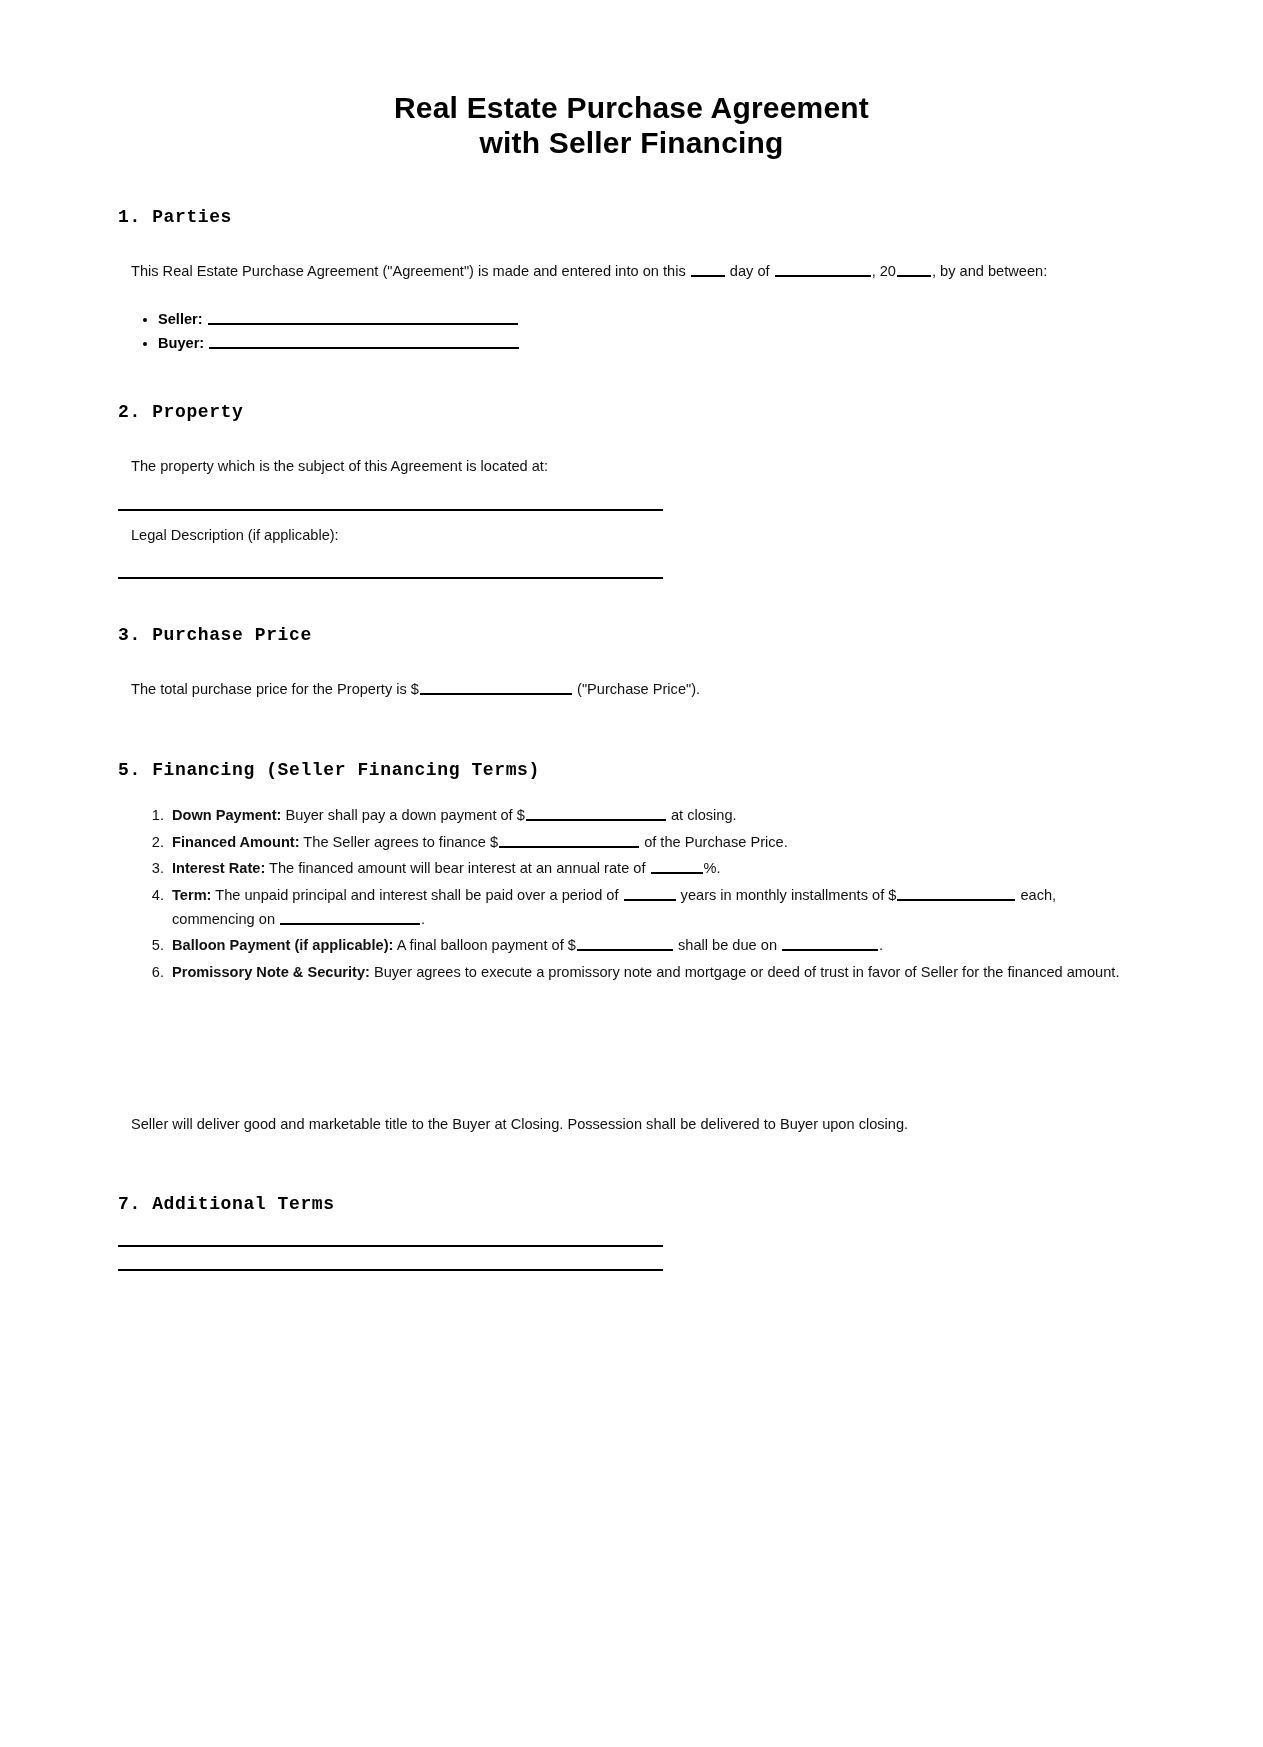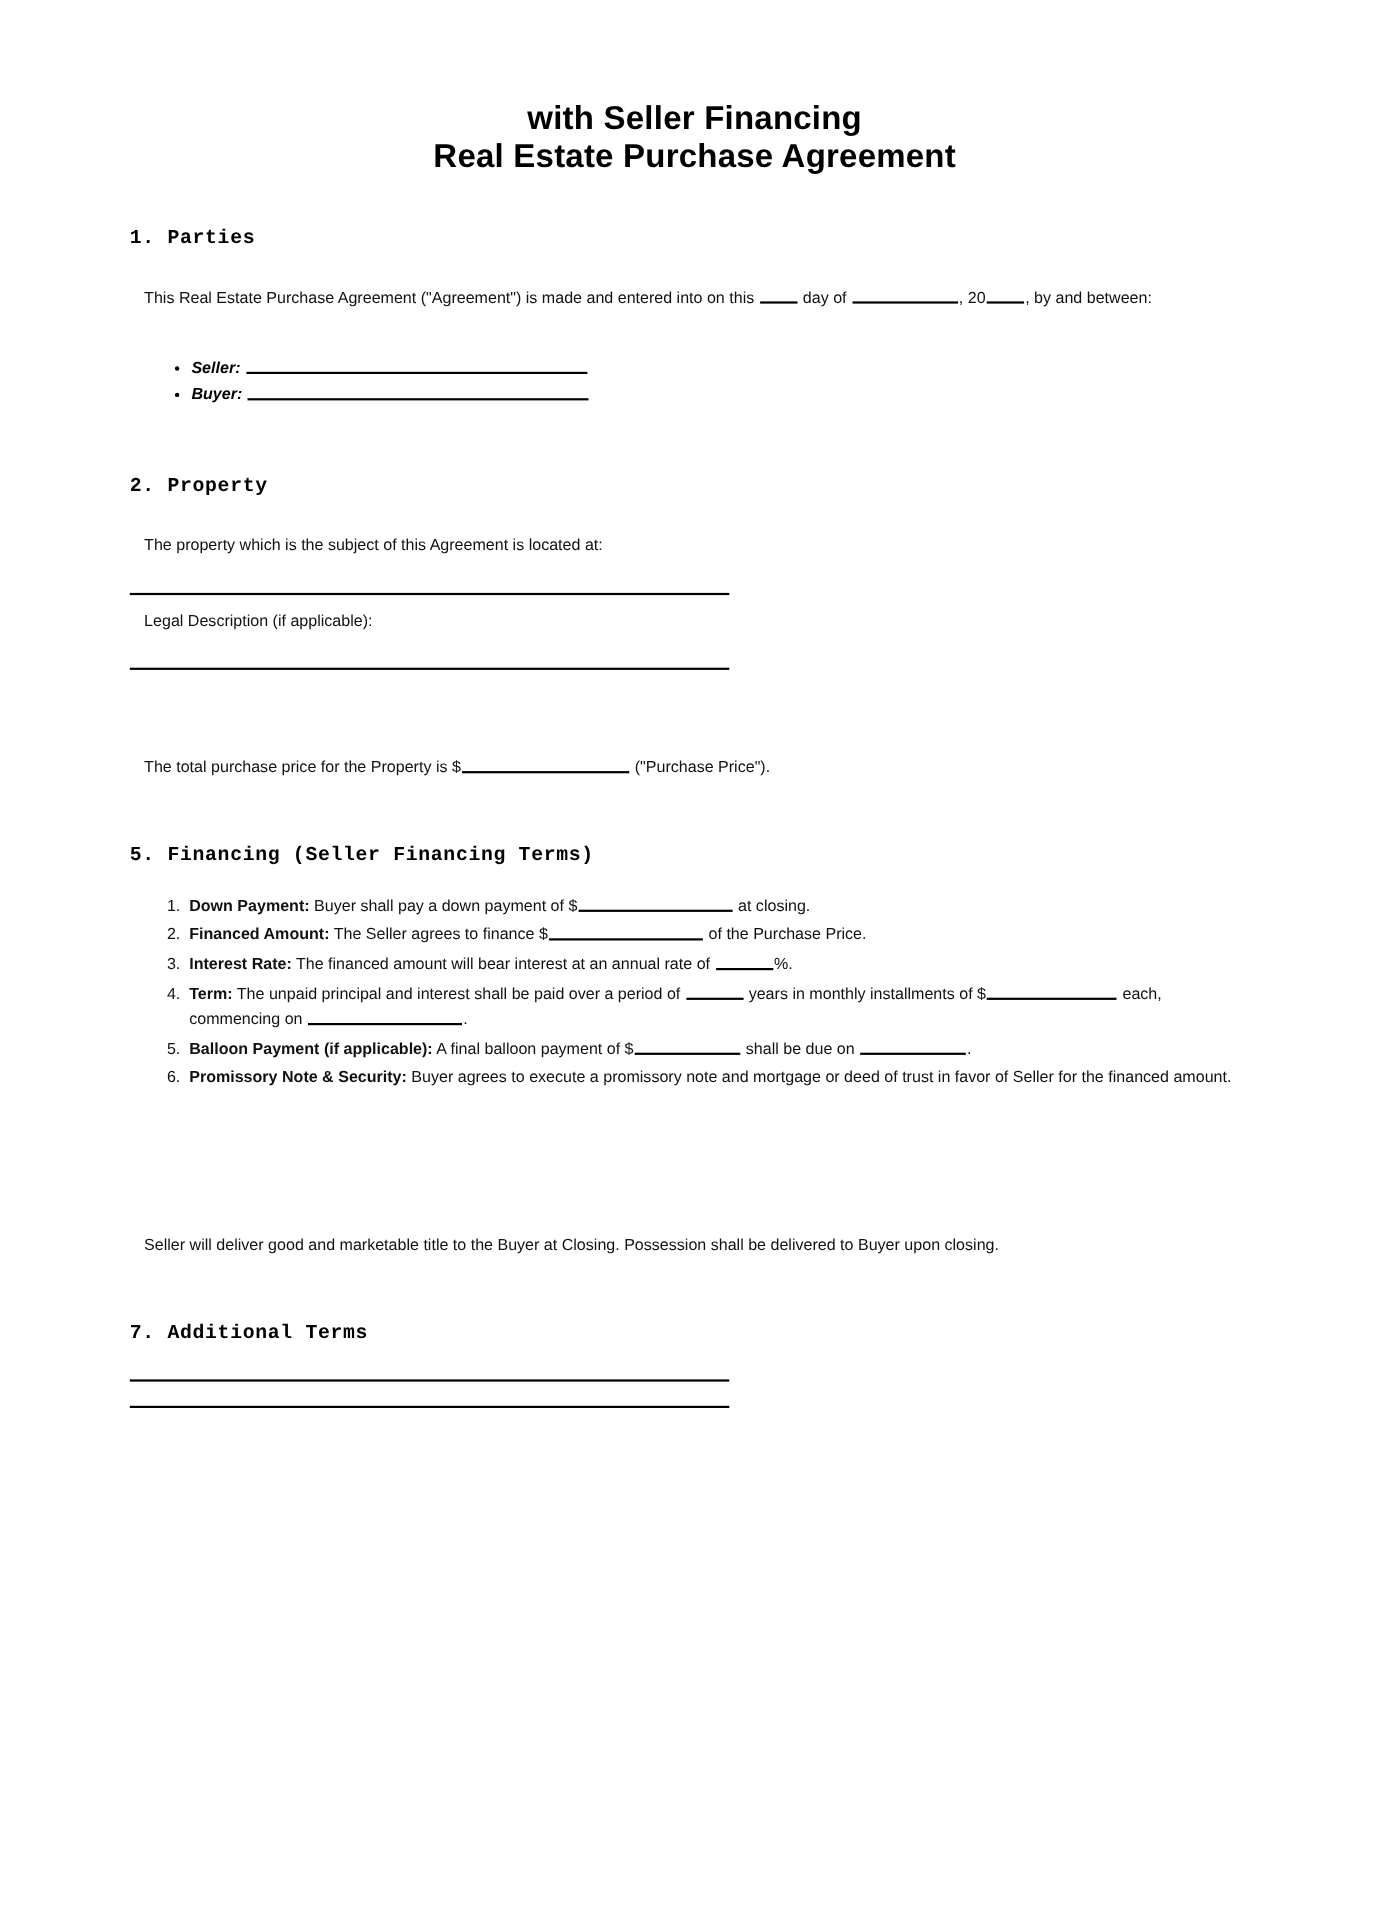--- a/index.html
+++ b/index.html
@@ -93,23 +93,22 @@
     margin: 0;
   }
   .rule.wide  { width: 545px; }
   .rule.terms { width: 545px; }
 
   .rule-row { padding-top: 18px; }
 
   
   ul.parties-list {
     list-style: disc;
-    margin: 16px;
+    margin: 0;
     padding-left: 40px;
-    font-style: italic;
   }
   ul.parties-list li {
     font-size: 14.6px;
     line-height: 1.52;
     margin: 0 0 2px 0;
   }
   ul.parties-list li b { font-weight: bold; }
   ul.parties-list .blank.party {
     width: 310px;
     border-bottom: 2.5px solid #000;
@@ -133,22 +132,22 @@
 
   
   .legal-label { padding-top: 10px; }
 </style>
 </head>
 <body>
 
 <div class="page">
 
   <div class="doc-title">
+    <span class="title-line">Real Estate Purchase Agreement</span>
     <span class="title-line">with Seller Financing</span>
-    <span class="title-line">Real Estate Purchase Agreement</span>
   </div>
 
   <div class="gap-heading"></div>
   <div class="sec">
     <h2 class="section-heading">1. Parties</h2>
     <div class="gap-after-h"></div>
     <p class="body">
       <span>This Real Estate Purchase Agreement ("Agreement") is made and entered into on this</span>
       <span class="blank xs"></span>
       <span>day of</span>
@@ -176,20 +175,21 @@
       <div class="rule wide"></div>
     </div>
     <p class="body legal-label">Legal Description (if applicable):</p>
     <div class="rule-row">
       <div class="rule wide"></div>
     </div>
   </div>
 
   <div class="gap-heading"></div>
   <div class="sec">
+    <h2 class="section-heading">3. Purchase Price</h2>
     <div class="gap-after-h"></div>
     <p class="body">
       <span>The total purchase price for the Property is $</span><span class="blank xxl"></span>
       <span>("Purchase Price").</span>
     </p>
   </div>
 
   <div class="gap-heading"></div>
   <div class="sec">
     <h2 class="section-heading">5. Financing (Seller Financing Terms)</h2>

